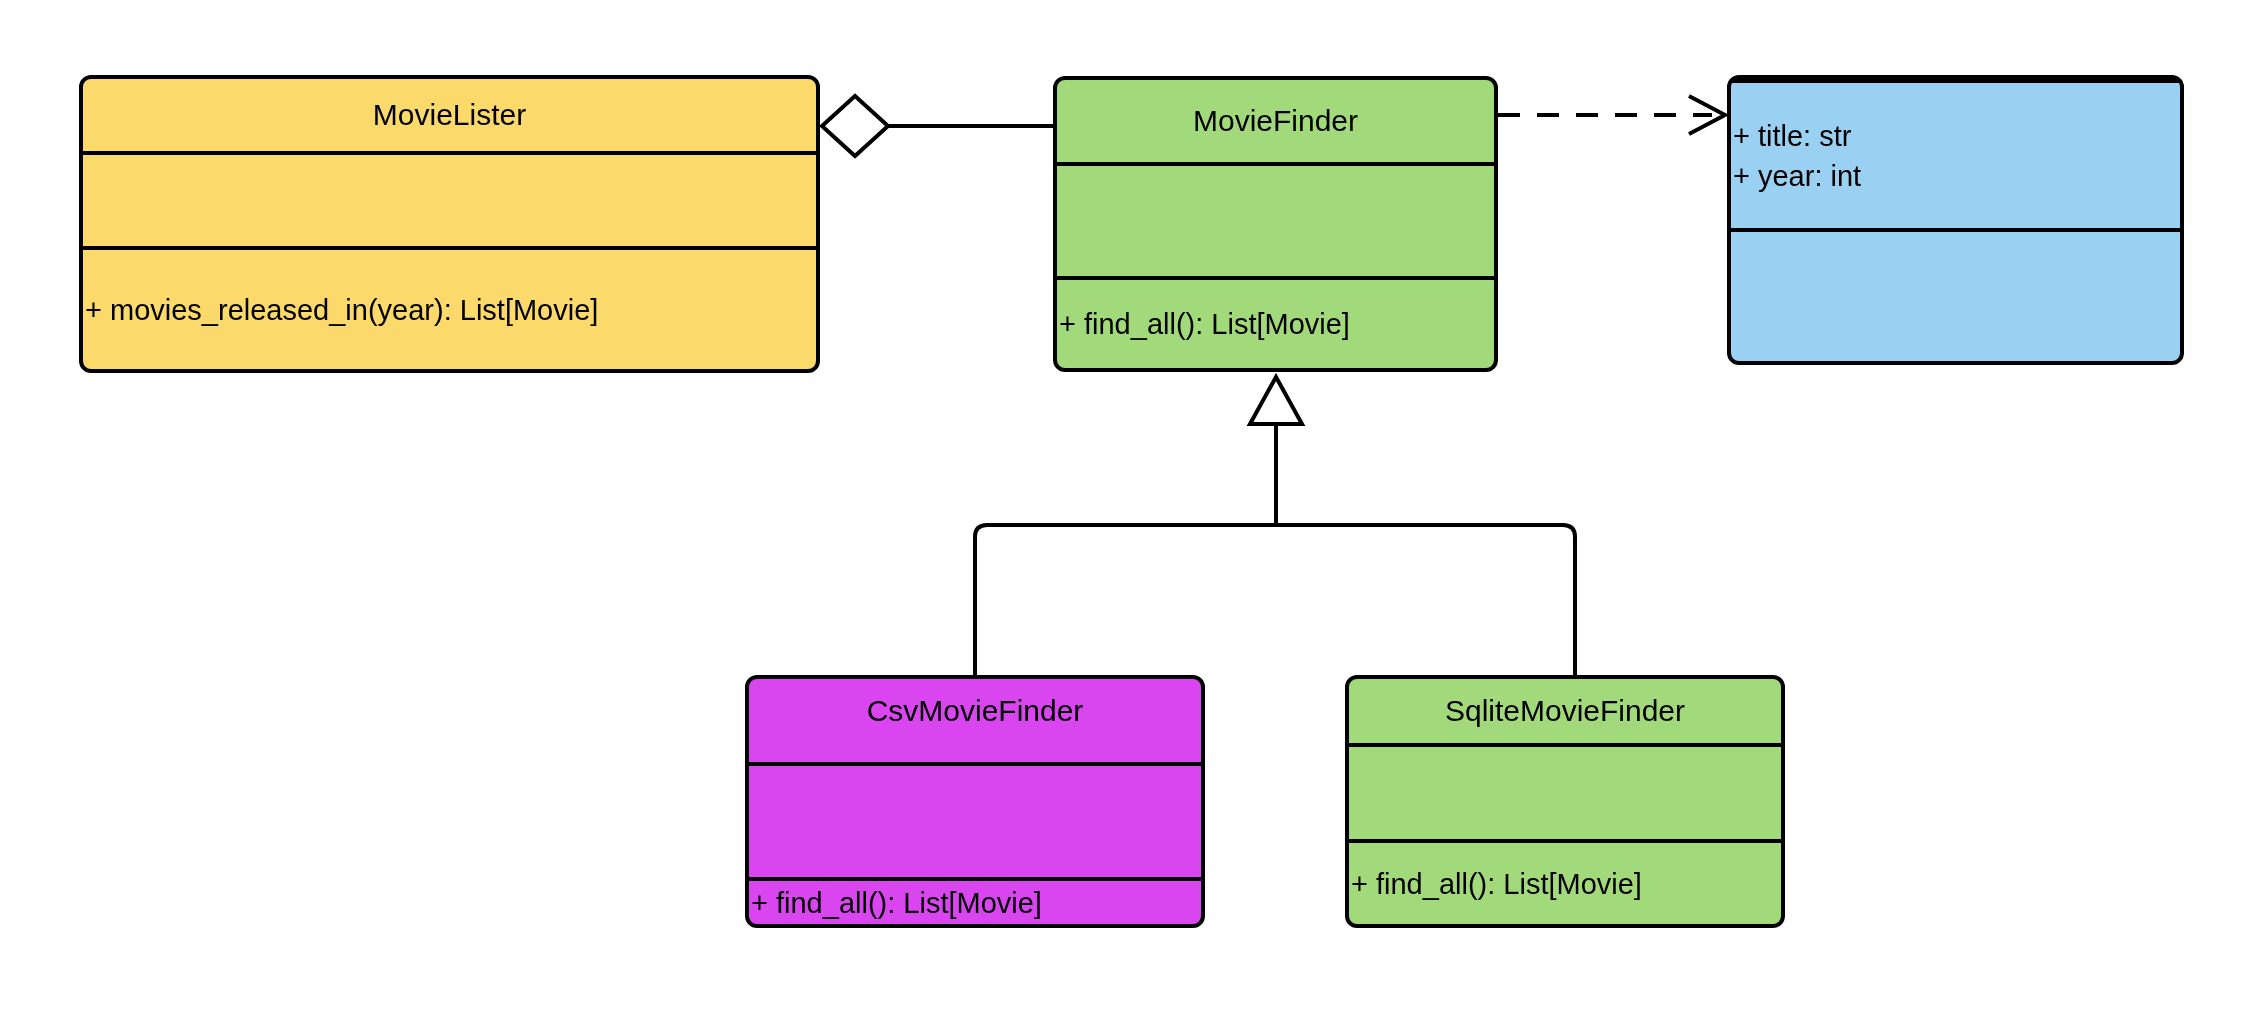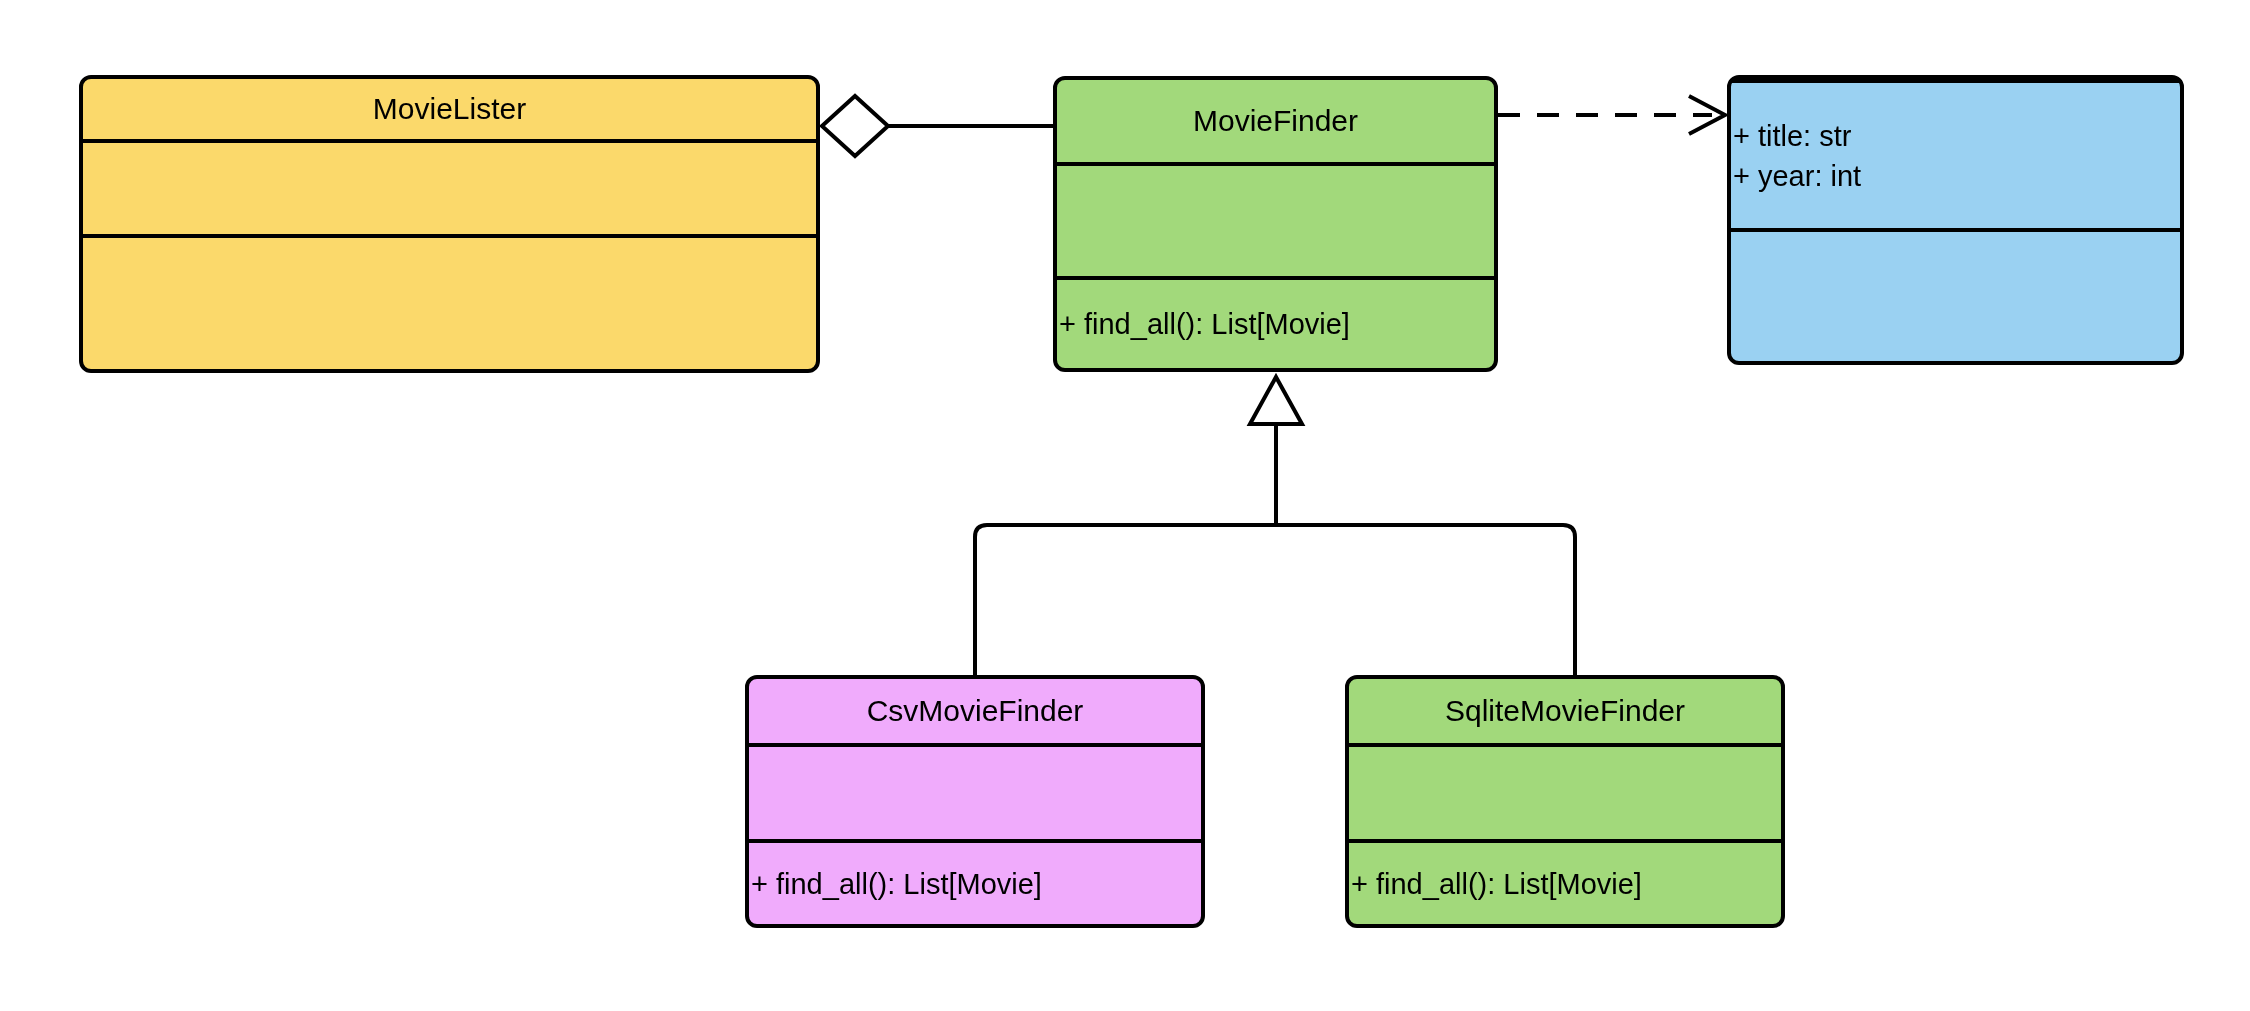--- a/index.html
+++ b/index.html
@@ -64,40 +64,41 @@
     </g>
 
     <g stroke="#000000" stroke-width="4" fill="none">
       <path d="M 975,675 L 975,537 Q 975,525 987,525 L 1563,525 Q 1575,525 1575,537 L 1575,675"></path>
       <line x1="1276" y1="424" x2="1276" y2="525"></line>
       <polygon points="1276,377 1302,424 1250,424" fill="#ffffff"></polygon>
     </g>
   </svg>
 
 <div class="uml-class" style="left: 79px; top: 75px; width: 741px; height: 298px; background: rgb(251, 217, 107);">
-      <div class="uml-title" style="height: 60px;">MovieLister</div>
+      <div class="uml-title" style="height: 72px;">MovieLister</div>
       <div class="uml-section uml-attrs" style="height: 95px;"></div>
       <div class="uml-section uml-methods">
+        <div class="uml-member">+ movies_released_in(year): List[Movie]</div>
       </div>
     </div>
     <div class="uml-class" style="left: 1053px; top: 76px; width: 445px; height: 296px; background: rgb(162, 217, 123);">
       <div class="uml-title" style="height: 82px;">MovieFinder</div>
       <div class="uml-section uml-attrs" style="height: 114px;"></div>
       <div class="uml-section uml-methods">
         <div class="uml-member">+ find_all(): List[Movie]</div>
       </div>
     </div>
     <div class="uml-class" style="left: 1727px; top: 75px; width: 457px; height: 290px; background: rgb(154, 209, 242);">
       <div class="uml-section uml-attrs" style="height: 149px;">
         <div class="uml-member">+ title: str</div>
         <div class="uml-member">+ year: int</div>
       </div>
       <div class="uml-section uml-methods"></div>
     </div>
-    <div class="uml-class" style="left: 745px; top: 675px; width: 460px; height: 253px; background: #f0abfc;">
+    <div class="uml-class" style="left: 745px; top: 675px; width: 460px; height: 253px; background: #d946ef; gap: 19px;">
       <div class="uml-title" style="height: 64px;">CsvMovieFinder</div>
       <div class="uml-section uml-attrs" style="height: 96px;"></div>
       <div class="uml-section uml-methods">
         <div class="uml-member">+ find_all(): List[Movie]</div>
       </div>
     </div>
     <div class="uml-class" style="left: 1345px; top: 675px; width: 440px; height: 253px; background: rgb(162, 217, 123);">
       <div class="uml-title" style="height: 64px;">SqliteMovieFinder</div>
       <div class="uml-section uml-attrs" style="height: 96px;"></div>
       <div class="uml-section uml-methods">

